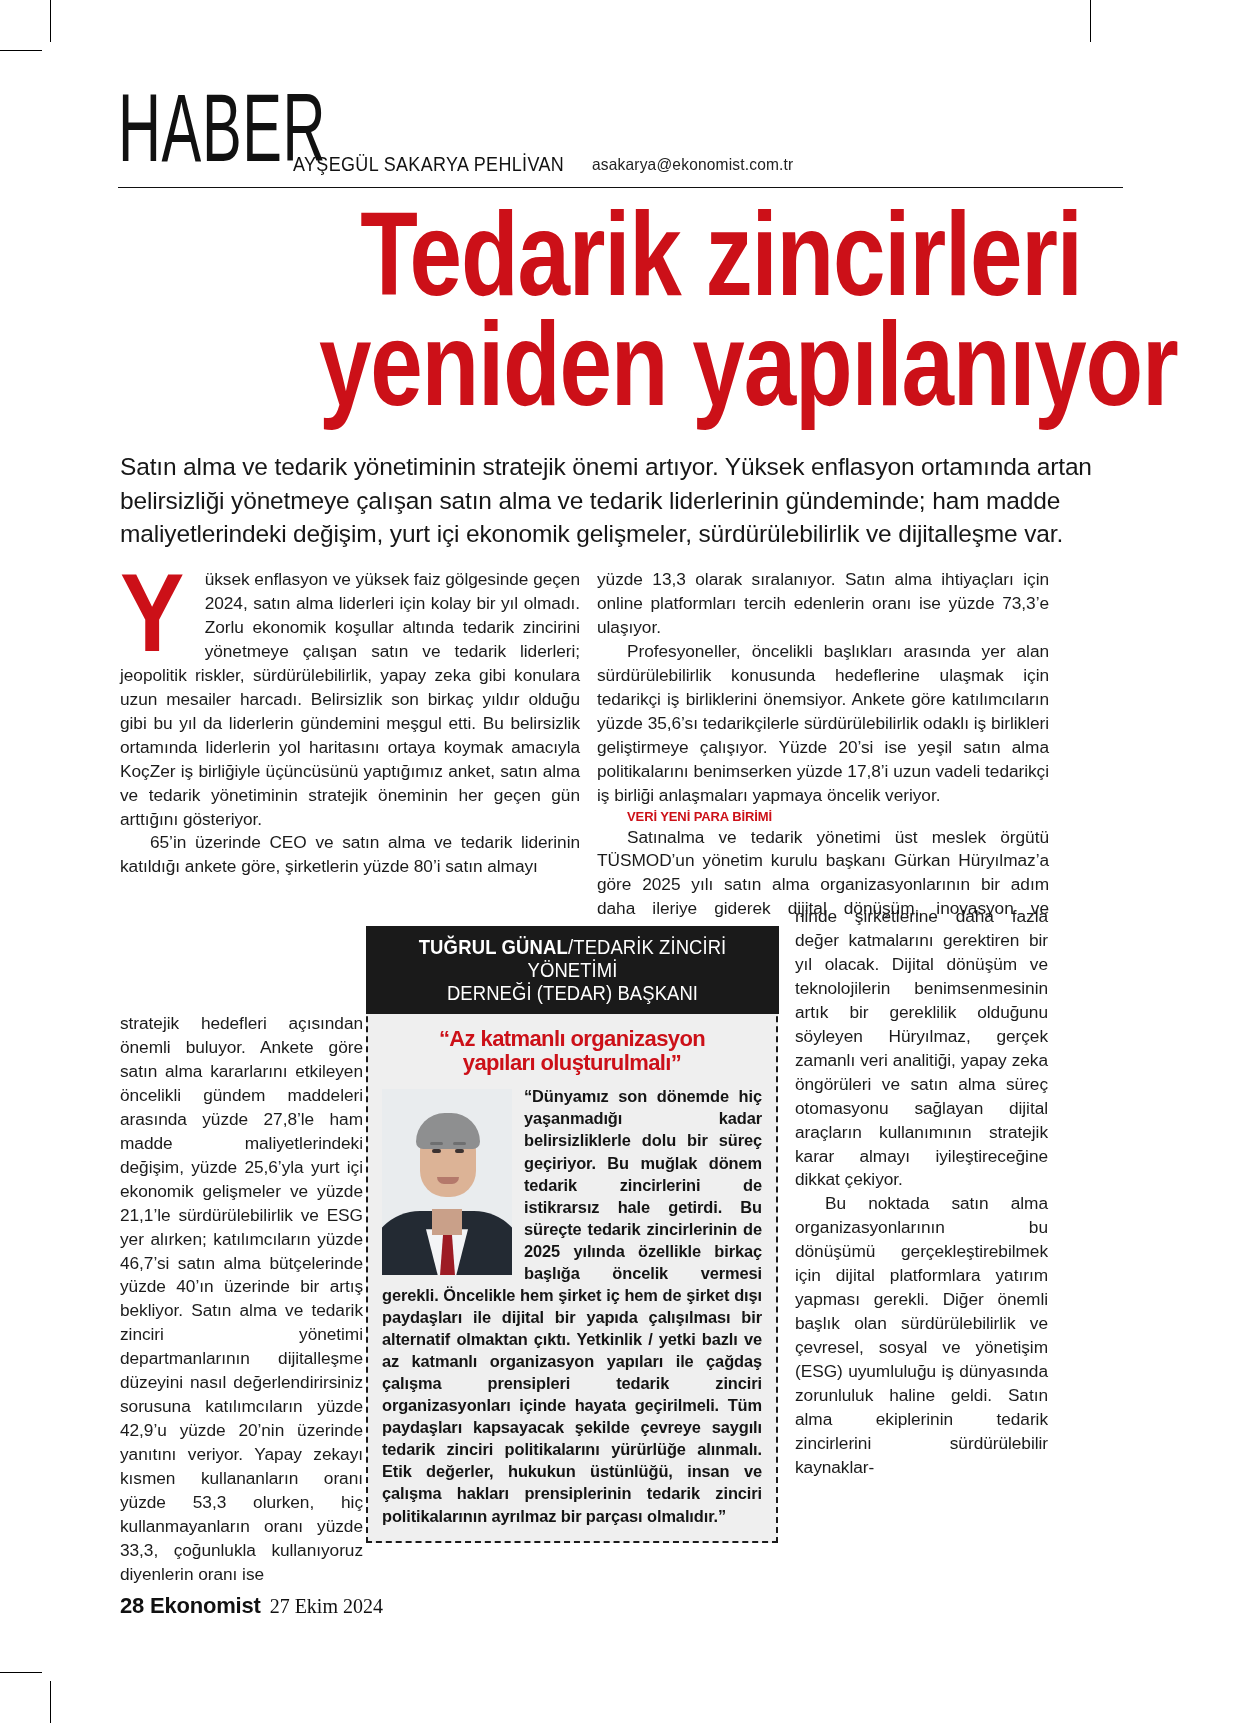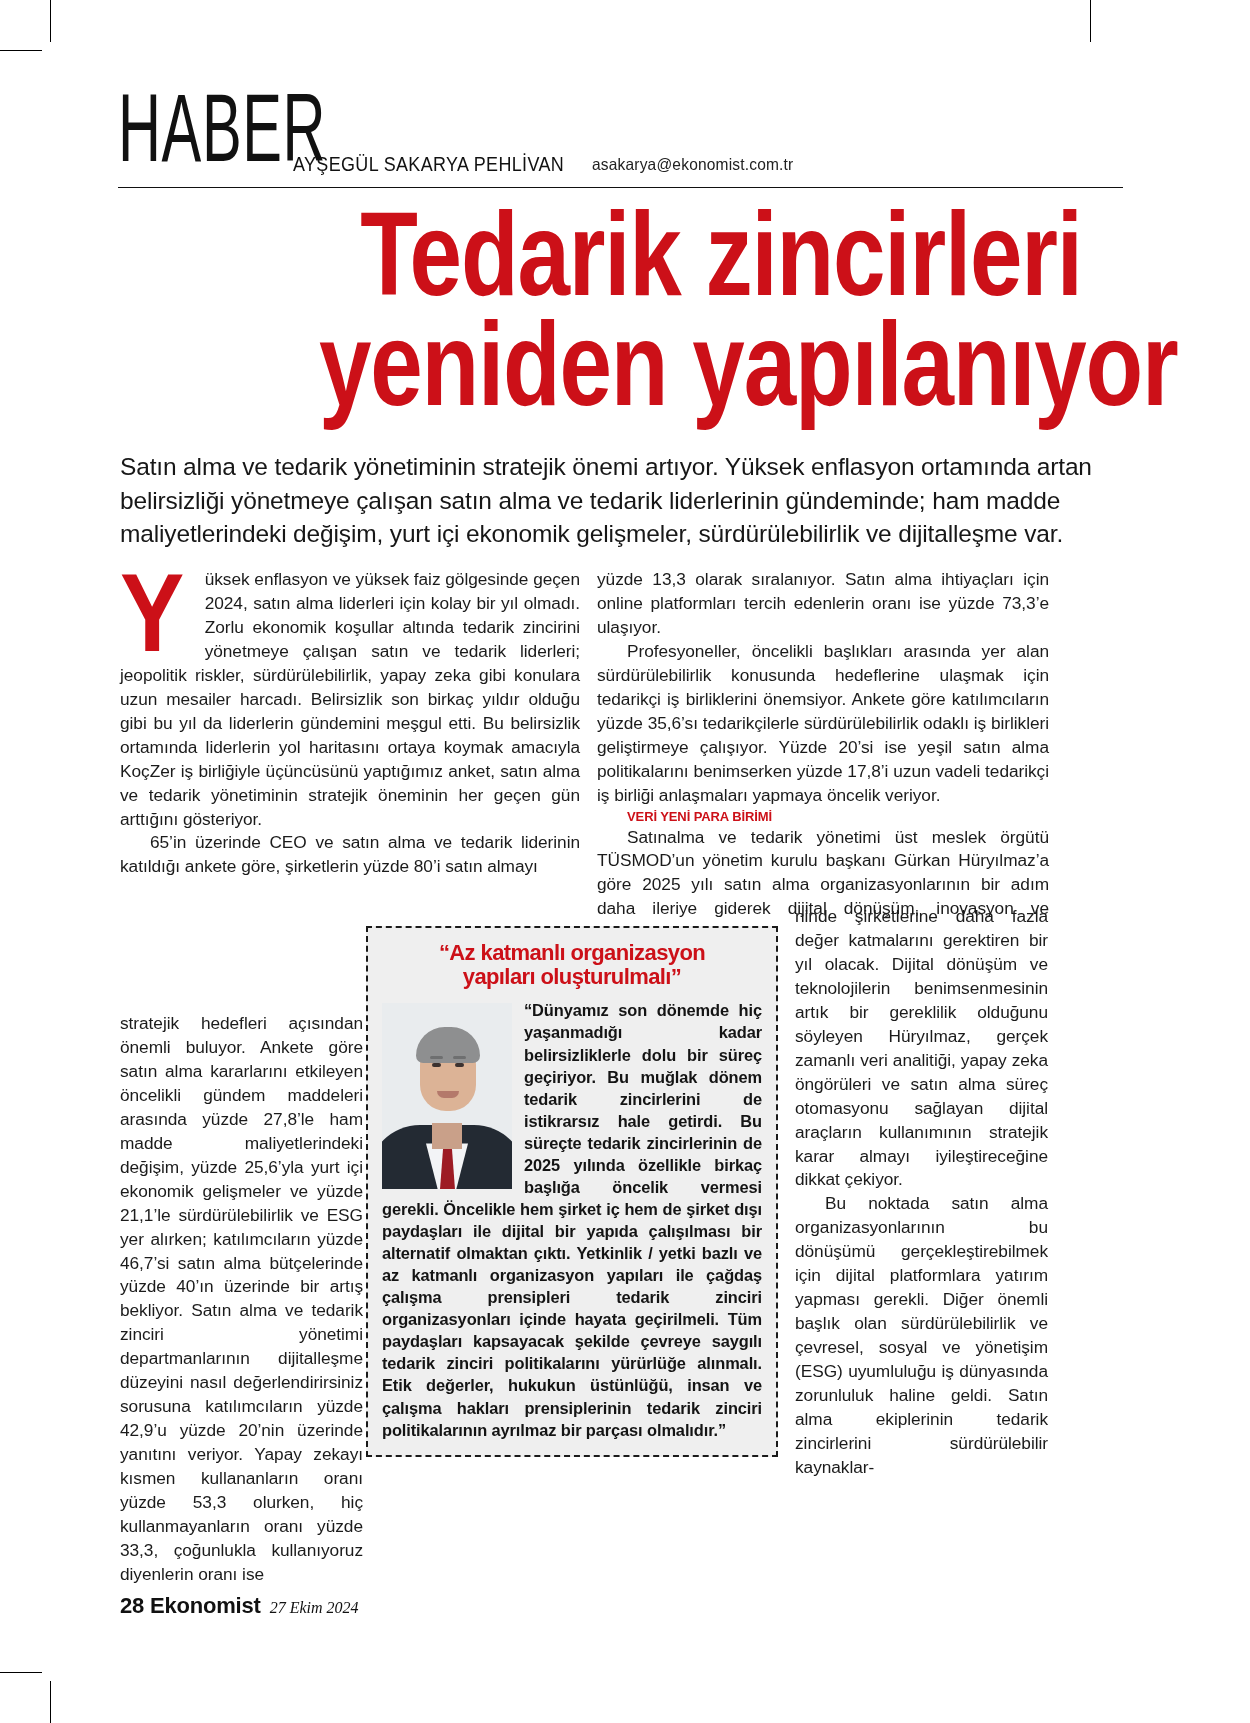--- a/index.html
+++ b/index.html
@@ -274,22 +274,21 @@
   }
   .f-page {
     font-weight: bold;
     font-size: 22px;
     color: #111;
     letter-spacing: -0.2px;
     text-align: center;
   }
   .f-date {
     font-family: "Liberation Serif", serif;
-    font-style: italic;
-    font-size: 16px;
+    font-size: 20px;
     color: #111;
   }
 </style>
 </head>
 <body>
 
 <div class="page">
 
   <div class="crop v" style="left:50px; top:0;"></div>
   <div class="crop h" style="left:0; top:50px;"></div>
@@ -328,20 +327,26 @@
     <p class="subhead">VERİ YENİ PARA BİRİMİ</p>
     <p>Satınalma ve tedarik yönetimi üst meslek örgütü TÜSMOD’un yönetim kurulu başkanı Gürkan Hüryılmaz’a göre 2025 yılı satın alma organizasyonlarının bir adım daha ileriye giderek dijital dönüşüm, inovasyon ve sürdürülebilirlik ekse-</p>
   </div>
 
   <div class="col col-right-narrow">
     <p class="noind">ninde şirketlerine daha fazla değer katmalarını gerektiren bir yıl olacak. Dijital dönüşüm ve teknolojilerin benimsenmesinin artık bir gereklilik olduğunu söyleyen Hüryılmaz, gerçek zamanlı veri analitiği, yapay zeka öngörüleri ve satın alma süreç otomasyonu sağlayan dijital araçların kullanımının stratejik karar almayı iyileştireceğine dikkat çekiyor.</p>
     <p>Bu noktada satın alma organizasyonlarının bu dönüşümü gerçekleştirebilmek için dijital platformlara yatırım yapması gerekli. Diğer önemli başlık olan sürdürülebilirlik ve çevresel, sosyal ve yönetişim (ESG) uyumluluğu iş dünyasında zorunluluk haline geldi. Satın alma ekiplerinin tedarik zincirlerini sürdürülebilir kaynaklar-</p>
   </div>
 
   <div class="quotebox">
+    <div class="qb-header">
+      <span class="l1">
+        <span class="nm">TUĞRUL GÜNAL</span><span class="ttl">/</span><span class="ttl">TEDARİK ZİNCİRİ YÖNETİMİ</span>
+      </span>
+      <span class="l2 ttl">DERNEĞİ (TEDAR) BAŞKANI</span>
+    </div>
 
     <div class="qb-quote">
       <span>“Az katmanlı organizasyon</span><br>
       <span>yapıları oluşturulmalı”</span>
     </div>
 
     <div class="qb-body">
       <div class="qb-portrait">
         <div class="p-bg"></div>
         <div class="p-suit"></div>

